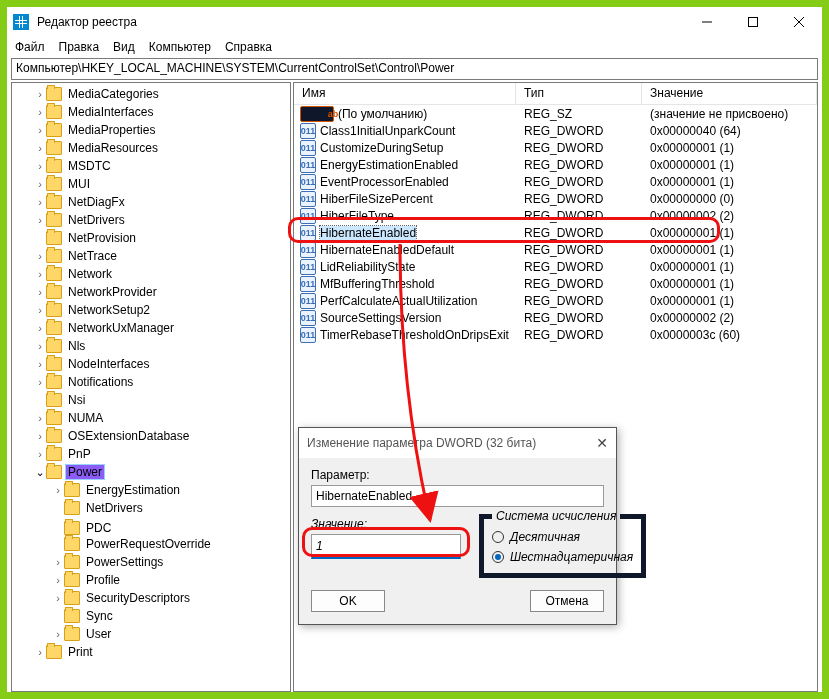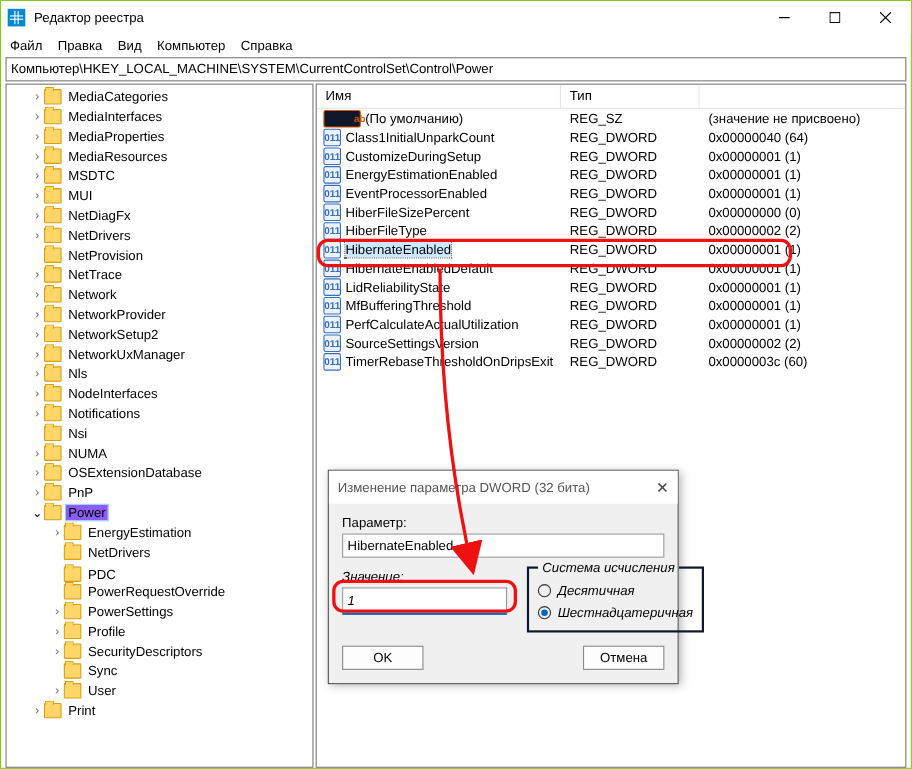--- a/index.html
+++ b/index.html
@@ -1,17 +1,17 @@
 <!DOCTYPE html>
 <html><head>
 <meta charset="utf-8">
 <style>
 * { box-sizing: border-box; font-family: "Segoe UI", Tahoma, sans-serif; font-size: 12px; }
 body { margin: 0; background: #fff; width: 829px; height: 699px; overflow: hidden; position: relative; }
-.window { width: 829px; height: 699px; border: 1px solid #84cc16; display: flex; flex-direction: column; background: #fff; }
+.window { width: 829px; height: 699px; border: 7px solid #84cc16; display: flex; flex-direction: column; background: #fff; }
 .titlebar { height: 30px; display: flex; align-items: center; padding-left: 6px; background: #fff; }
 .app-icon { width: 16px; height: 16px; background: #0288d1; display: inline-block; margin-right: 8px; position: relative; }
 .app-icon::before { content: ""; position: absolute; inset: 2px; background:
   linear-gradient(#fff,#fff) 0 33%/100% 1px no-repeat,
   linear-gradient(#fff,#fff) 0 66%/100% 1px no-repeat,
   linear-gradient(#fff,#fff) 33% 0/1px 100% no-repeat,
   linear-gradient(#fff,#fff) 66% 0/1px 100% no-repeat; }
 .title-text { flex: 0 0 auto; color: #000; }
 .title-gap { flex: 1; }
 .win-btn { width: 46px; height: 30px; display: flex; align-items: center; justify-content: center; color: #000; }
@@ -44,21 +44,21 @@
 .highlight-box { position: absolute; border: 3px solid #e11; border-radius: 10px; pointer-events: none; }
 .dialog { position: absolute; width: 319px; background: #f0f0f0; border: 1px solid #555; box-shadow: 2px 2px 8px rgba(0,0,0,0.3); }
 .dlg-title { height: 30px; display: flex; align-items: center; padding: 0 8px; color: #555; background: #fff; justify-content: space-between; }
 .dlg-close { font-size: 14px; color: #444; }
 .dlg-body { padding: 10px 12px 4px 12px; }
 .dlg-label { margin-bottom: 3px; }
 .dlg-input { width: 293px; border: 1px solid #999; padding: 3px 4px; background: #fff; margin-bottom: 10px; }
 .dlg-val-row { display: flex; gap: 16px; font-style: italic; }
 .dlg-val-col { flex: 0 0 150px; }
 .dlg-val-input { width: 150px; border: 1px solid #999; border-bottom: 2px solid #0067c0; padding: 4px; background: #fff; }
-.fieldset { border: 2px solid #0f172a; padding: 4px 8px 6px 8px; margin-top: -8px; }
+.fieldset { border: 5px solid #0f172a; padding: 4px 8px 6px 8px; margin-top: -8px; }
 .fieldset legend { padding: 0 4px; color: #000; }
 .radio-row { display: flex; align-items: center; gap: 6px; height: 20px; }
 .radio { width: 12px; height: 12px; border: 1px solid #333; border-radius: 50%; display: inline-flex; align-items: center; justify-content: center; }
 .radio.checked::after { content: ""; width: 6px; height: 6px; background: #0067c0; border-radius: 50%; }
 .dlg-buttons { display: flex; justify-content: space-between; gap: 6px; padding: 8px 12px 12px; }
 .dlg-btn { width: 74px; height: 22px; border: 1px solid #888; background: #fdfdfd; display: flex; align-items: center; justify-content: center; }
 .arrow-svg { position: absolute; pointer-events: none; }
 </style>
 </head>
 <body>
@@ -257,20 +257,21 @@
         <div class="tree-row" style="padding-left: 22px;">
           <span class="caret">›</span>
           <span class="folder"></span>
           <span class="label">Print</span>
         </div>
       </div>
     <div class="list">
       <div class="cols">
         <div class="col c1">Имя</div>
         <div class="col c2">Тип</div>
+        <div class="col c3">Значение</div>
       </div>
       <div class="rows" id="rows">
           <div class="row">
             <div class="cell1">
               <span class="val-icon str">ab</span>
               <span class="name-text">(По умолчанию)</span>
             </div>
             <div class="cell2">REG_SZ</div>
             <div class="cell3">(значение не присвоено)</div>
           </div>

